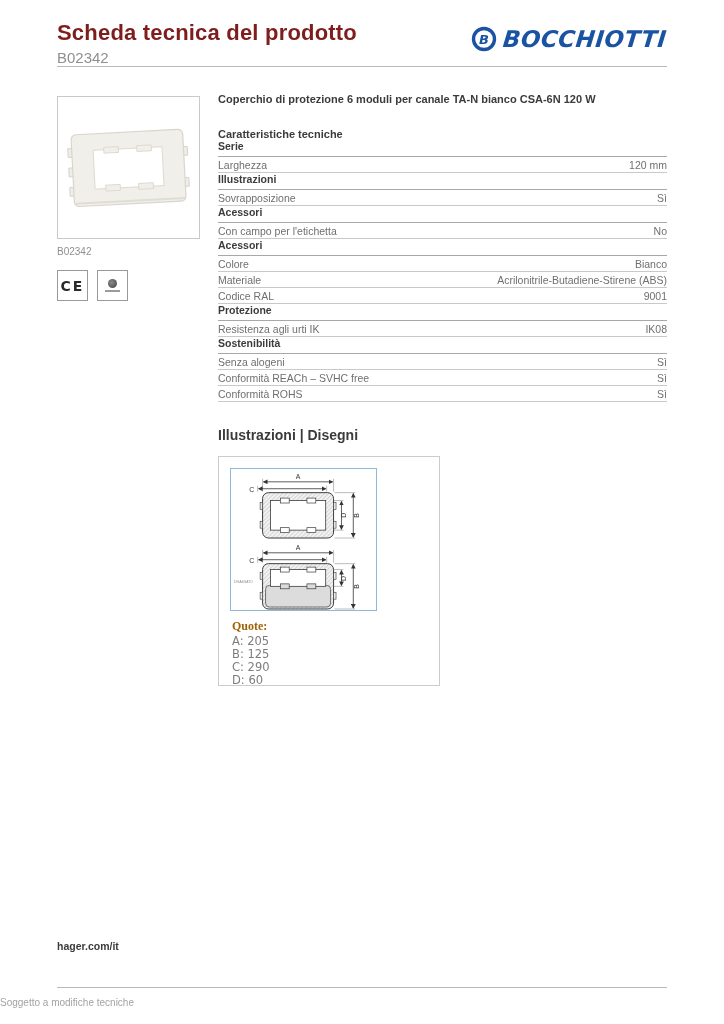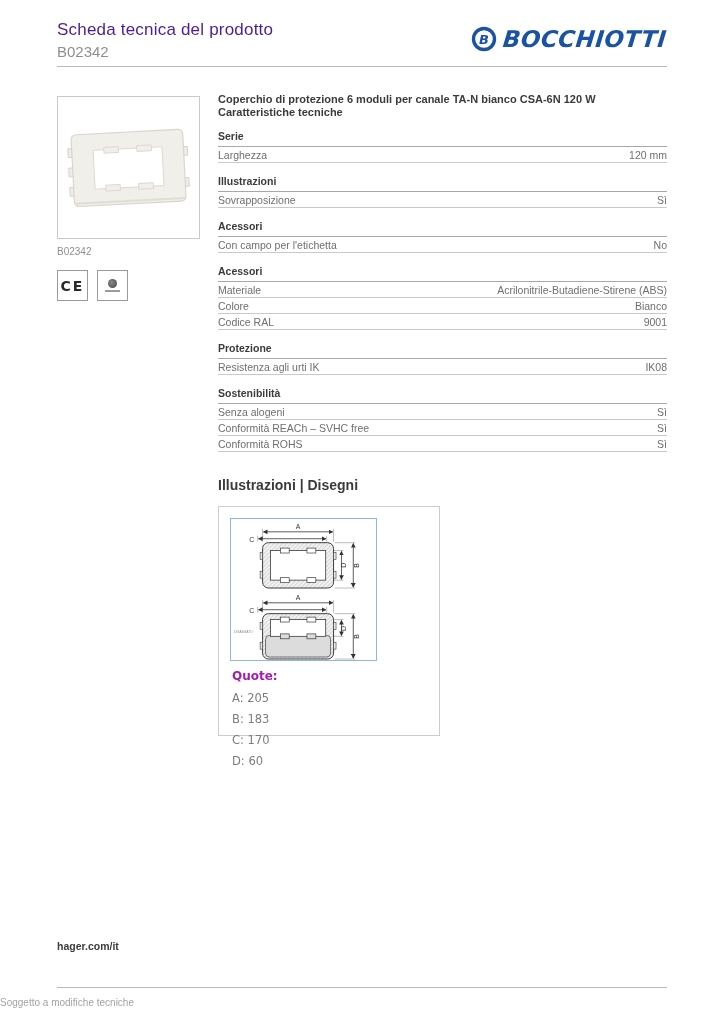--- a/index.html
+++ b/index.html
@@ -2,21 +2,21 @@
 <html><head>
 <meta charset="utf-8">
 <style>
   html,body{margin:0;padding:0;background:#fff;}
   .page{
     position:relative;width:724px;height:1024px;background:#fff;overflow:hidden;
     font-family:"Liberation Sans",sans-serif;color:#3e3e3e;
   }
   
   .hdr{position:absolute;left:57px;top:20px;}
-  .hdr-title{font-size:17px;font-weight:normal;color:#4c1d95;letter-spacing:.2px;}
+  .hdr-title{font-size:22px;font-weight:bold;color:#7f1d1d;letter-spacing:.2px;}
   .hdr-code{font-size:15px;color:#8f8f8f;margin-top:3px;}
   .brand{position:absolute;right:57px;top:26px;display:flex;align-items:center;gap:6px;}
   .brand-text{
     font-family:"DejaVu Sans",sans-serif;font-weight:bold;font-style:italic;
     font-size:23px;color:#1a53a1;letter-spacing:.5px;transform:skewX(-6deg);
   }
   .hdr-rule{position:absolute;left:57px;right:57px;top:66px;height:1px;background:#b9b9b9;}
 
   
   .leftcol{position:absolute;left:57px;top:96px;width:143px;}
@@ -24,34 +24,34 @@
   .photo-caption{font-size:10px;color:#8f8f8f;margin-top:7px;}
   .certs{display:flex;gap:9px;margin-top:13px;}
   .cert-box{width:29px;height:29px;border:1px solid #9a9a9a;background:#fff;display:flex;flex-direction:column;align-items:center;justify-content:center;}
   .ce-text{font-family:"DejaVu Sans",sans-serif;font-size:14px;font-weight:bold;color:#2a2a2a;letter-spacing:2px;}
   .mark-dot{width:9px;height:9px;border-radius:50%;background:radial-gradient(circle at 40% 40%,#8a8a8a,#3f3f3f);}
   .mark-line{width:15px;height:2px;background:#9b9b9b;margin-top:2px;}
 
   
   .rightcol{position:absolute;left:218px;top:92px;width:449px;}
   .prod-title{font-size:11px;font-weight:bold;color:#3b3b3b;line-height:14px;}
-  .spec-title{font-size:11px;font-weight:bold;color:#3b3b3b;}
-  .sec{margin-top:12px;}
+  .spec-title{font-size:11px;font-weight:bold;color:#3b3b3b;margin-top:22px;}
+  .sec{}
   .sec-head{font-size:10.5px;font-weight:bold;color:#3b3b3b;padding-bottom:4px;border-bottom:1px solid #a8a8a8;}
   .row{display:flex;justify-content:space-between;align-items:center;height:15px;border-bottom:1px solid #c9c9c9;font-size:10.5px;color:#6f6f6f;}
   .row .lbl{white-space:nowrap;}
   .row .val{white-space:nowrap;text-align:right;}
 
   
   .illus-title{font-size:14px;font-weight:bold;color:#3b3b3b;margin-top:25px;}
   .draw-box{margin-top:13px;width:220px;height:228px;border:1px solid #cccccc;background:#fff;}
   .blue-box{margin:11px 0 0 11px;width:145px;height:141px;border:1px solid #8fb9d8;background:#fff;}
   .quote{margin:8px 0 0 13px;font-family:"DejaVu Sans",sans-serif;}
-  .quote-title{font-size:12px;font-weight:bold;color:#a21caf;}
-  .quote-line{font-size:11.5px;color:#7d7d7d;line-height:12px;margin-top:9px;}
+  .quote-title{font-size:12px;font-weight:bold;color:#a16207;font-family:Liberation Serif, serif;}
+  .quote-line{font-size:11.5px;color:#7d7d7d;line-height:12px;margin-top:1px;}
   .quote-line:first-of-type{margin-top:9px;}
 
   
   .ftr-rule{position:absolute;left:57px;right:57px;top:987px;height:1px;background:#b9b9b9;}
   .ftr-left{position:absolute;left:57px;top:940px;font-size:10.5px;font-weight:bold;color:#3b3b3b;text-decoration:none;}
   .ftr-center{position:absolute;left:0;right:0;top:997px;font-size:10px;color:#a3a3a3;}
   .ftr-right{position:absolute;right:57px;top:1052px;font-size:10.5px;font-weight:bold;color:#3b3b3b;}
 </style>
 </head>
 <body>
@@ -131,26 +131,26 @@
       <div class="sec-head">Acessori</div>
       <div class="row">
         <span class="lbl">Con campo per l'etichetta</span>
         <span class="val">No</span>
       </div>
     </div>
 
     <div class="sec">
       <div class="sec-head">Acessori</div>
       <div class="row">
+        <span class="lbl">Colore</span>
+        <span class="val">Bianco</span>
+      </div>
+      <div class="row">
         <span class="lbl">Materiale</span>
         <span class="val">Acrilonitrile-Butadiene-Stirene (ABS)</span>
-      </div>
-      <div class="row">
-        <span class="lbl">Colore</span>
-        <span class="val">Bianco</span>
       </div>
       <div class="row">
         <span class="lbl">Codice RAL</span>
         <span class="val">9001</span>
       </div>
     </div>
 
     <div class="sec">
       <div class="sec-head">Protezione</div>
       <div class="row">
@@ -255,22 +255,22 @@
             <text x="117" y="39" font-family="Liberation Sans" font-size="7" fill="#333" transform="rotate(-90 117 39)" text-anchor="middle">D</text>
             <line x1="124" y1="25" x2="124" y2="69" stroke="#333" stroke-width="0.8" marker-start="url(#arrR)" marker-end="url(#arr)"></line>
             <text x="130" y="47" font-family="Liberation Sans" font-size="7" fill="#333" transform="rotate(-90 130 47)" text-anchor="middle">B</text>
             <text x="3" y="44" font-family="Liberation Sans" font-size="3.4" fill="#8a8a8a">DISASSATO</text>
           </g>
         </svg>
       </div>
       <div class="quote">
         <div class="quote-title">Quote:</div>
         <div class="quote-line">A: 205</div>
-        <div class="quote-line">B: 183</div>
-        <div class="quote-line">C: 170</div>
+        <div class="quote-line">B: 125</div>
+        <div class="quote-line">C: 290</div>
         <div class="quote-line">D: 60</div>
       </div>
     </div>
   </div>
 
   <div class="ftr-rule"></div>
   <a class="ftr-left" href="#">hager.com/it</a>
   <div class="ftr-center">Soggetto a modifiche tecniche</div>
   <div class="ftr-right">16.03.2026</div>
 

